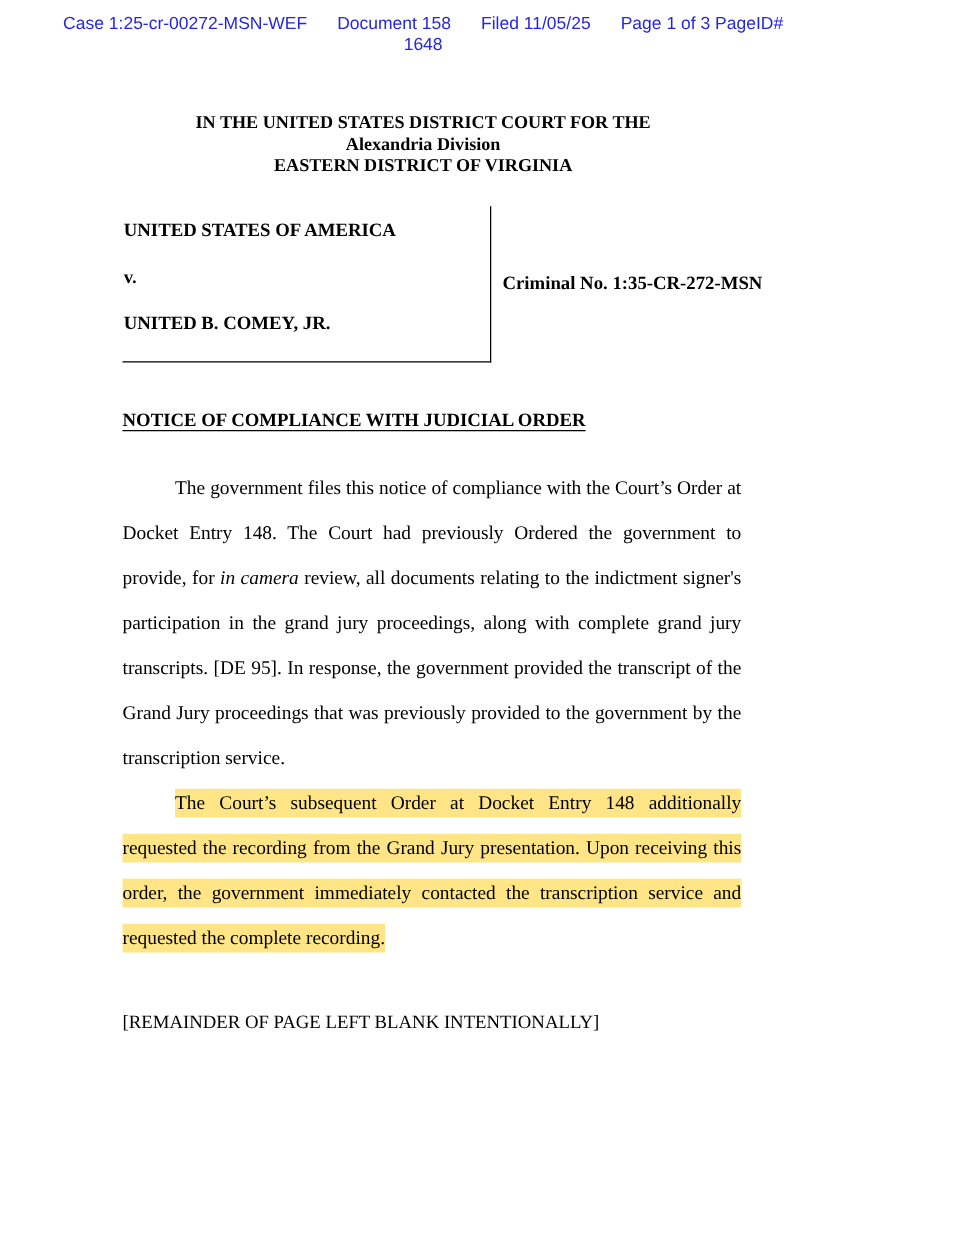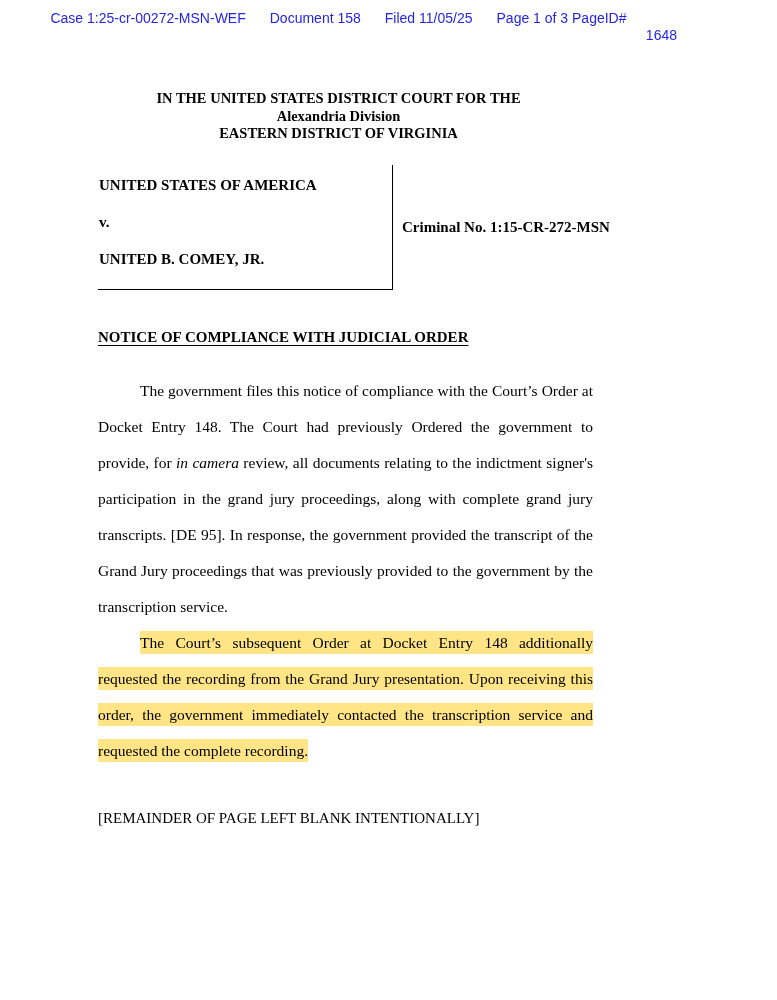--- a/index.html
+++ b/index.html
@@ -22,21 +22,21 @@
     font-size: 14px;
     line-height: 16px;
     color: #2526E0;
   }
   .stamp-line1 {
     display: flex;
     justify-content: center;
     gap: 24px;
     white-space: nowrap;
   }
-  .stamp-line2 { margin-top: 1px; text-align: right; }
+  .stamp-line2 { margin-top: 1px; }
 
   
   .court-heading {
     margin-top: 47px;
     text-align: center;
     font-weight: bold;
     font-size: 14.5px;
     line-height: 17.5px;
   }
 
@@ -118,21 +118,21 @@
     <div>Alexandria Division</div>
     <div>EASTERN DISTRICT OF VIRGINIA</div>
   </section>
 
   <section class="caption-section">
     <div class="caption-box">
       <div class="caption-line">UNITED STATES OF AMERICA</div>
       <div class="caption-line">v.</div>
       <div class="caption-line">UNITED B. COMEY, JR.</div>
     </div>
-    <div class="case-number">Criminal No. 1:15-CR-272-MSN</div>
+    <div class="case-number">Criminal No. 1:35-CR-272-MSN</div>
   </section>
 
   <h1 class="doc-title">NOTICE OF COMPLIANCE WITH JUDICIAL ORDER</h1>
 
   <div class="body-text">
     <p class="para"><span>The government files this notice of compliance with the Court’s Order at Docket Entry 148. The Court had previously Ordered the government to provide, for </span><span class="latin">in camera</span><span> review, all documents relating to the indictment signer's participation in the grand jury proceedings, along with complete grand jury transcripts. [DE 95]. In response, the government provided the transcript of the Grand Jury proceedings that was previously provided to the government by the transcription service.</span></p>
     <p class="para"><span class="hl">The Court’s subsequent Order at Docket Entry 148 additionally requested the recording from the Grand Jury presentation. Upon receiving this order, the government immediately contacted the transcription service and requested the complete recording.</span></p>
     <p class="remainder">[REMAINDER OF PAGE LEFT BLANK INTENTIONALLY]</p>
   </div>
 

